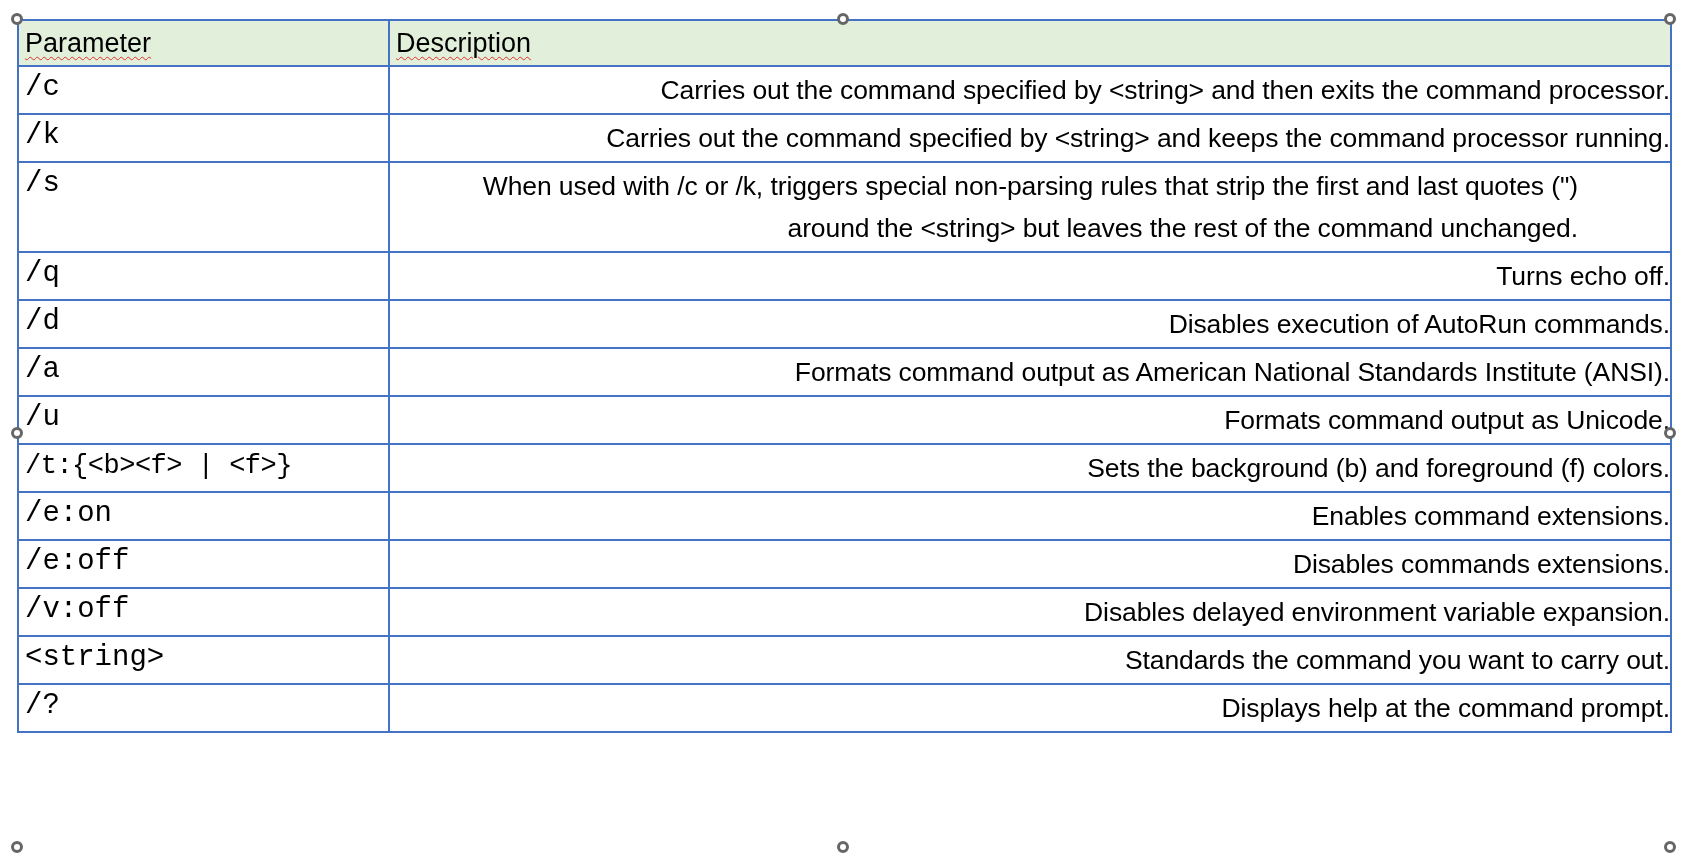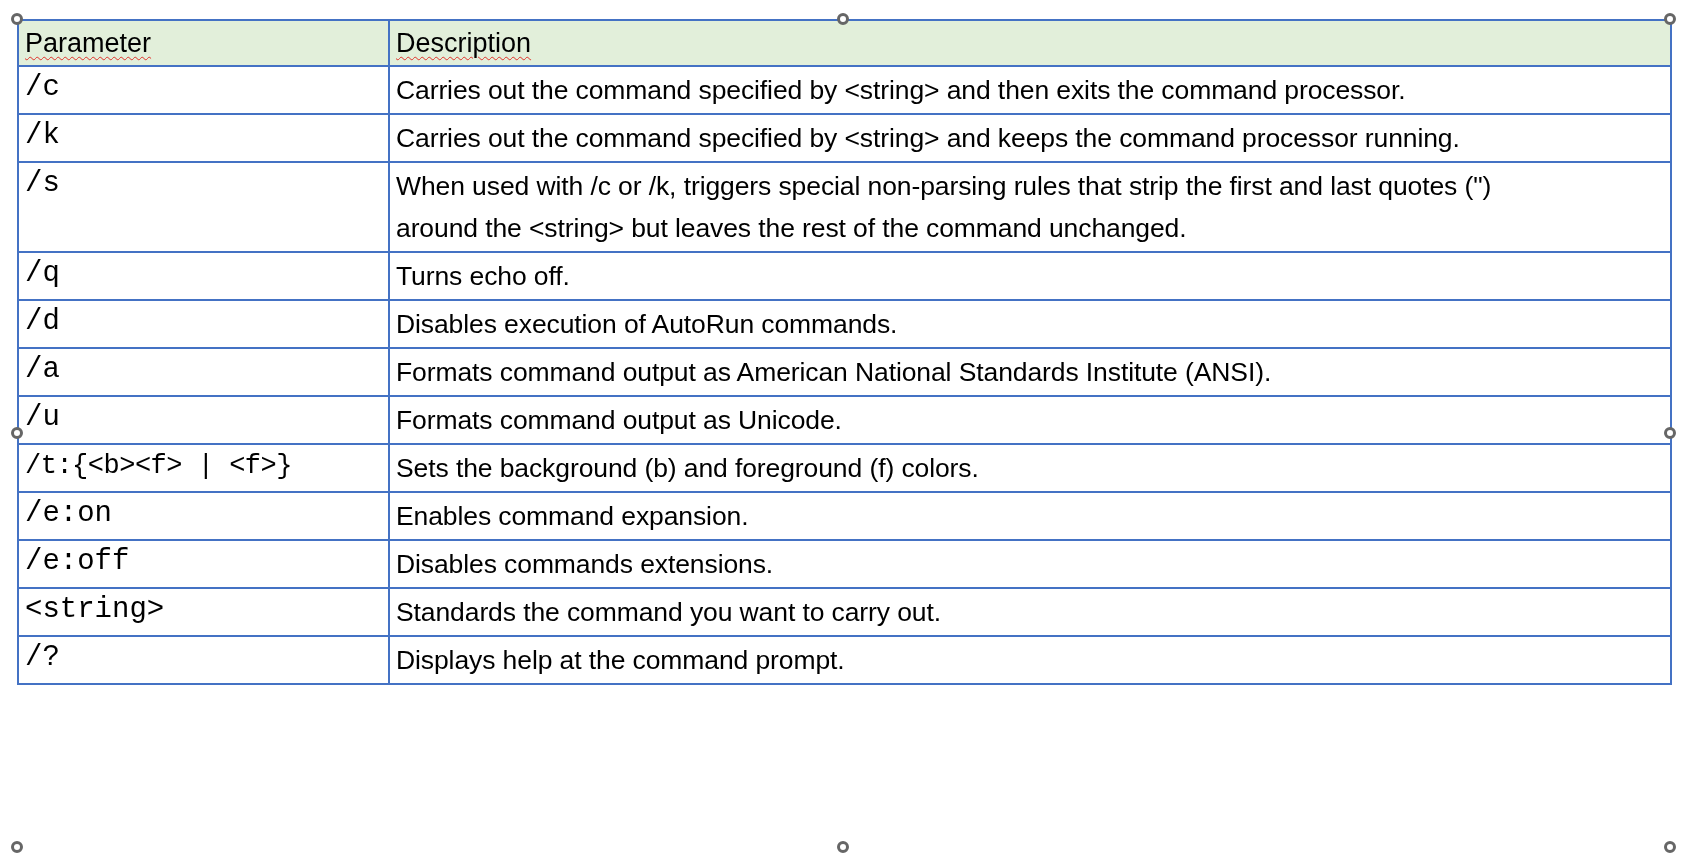--- a/index.html
+++ b/index.html
@@ -6,21 +6,21 @@
   body { width:1686px; height:862px; position:relative; overflow:hidden; }
   .tbl-wrap { position:absolute; left:17px; top:19px; width:1653px; }
   table { border-collapse:collapse; width:1653px; table-layout:fixed; }
   td { border:2px solid #4472c4; padding:0 0 0 6px; vertical-align:top; color:#000; }
   col.c1 { width:371px; }
   col.c2 { width:1282px; }
   tr.hdr td { background:#e2efda; height:44px; font-family:"Liberation Sans", sans-serif; font-size:27px; line-height:44px; }
   tr.row td { height:44px; }
   tr.row.tall td { height:86px; }
   td.param { font-family:"Liberation Mono", monospace; font-size:29px; line-height:38px; padding-top:2px; }
-  td.desc { font-family:"Liberation Sans", sans-serif; font-size:26.5px; line-height:42px; padding-top:2px; letter-spacing:-0.1px; }
+  td.desc { font-family:"Liberation Sans", sans-serif; font-size:26.5px; line-height:42px; padding-top:2px; letter-spacing:-0.1px;text-align:right; }
   .squiggle { text-decoration: underline wavy #e0302a; text-decoration-thickness:1px; text-underline-offset:4px; }
   .handle { position:absolute; width:12px; height:12px; border:3px solid #666; border-radius:50%; background:#fff; box-sizing:border-box; transform:translate(-50%,-50%); }
 </style>
 </head>
 <body>
 
 <div class="tbl-wrap">
   <table>
     <colgroup>
         <col class="c1">
@@ -34,21 +34,21 @@
     <tr class="row">
           <td class="param">/c</td>
           <td class="desc">Carries out the command specified by &lt;string&gt; and then exits the command processor.</td>
         </tr>
     <tr class="row">
           <td class="param">/k</td>
           <td class="desc">Carries out the command specified by &lt;string&gt; and keeps the command processor running.</td>
         </tr>
     <tr class="row tall">
           <td class="param">/s</td>
-          <td class="desc" style="padding-right:117px">When used with /c or /k, triggers special non-parsing rules that strip the first and last quotes (") around the &lt;string&gt; but leaves the rest of the command unchanged.</td>
+          <td class="desc" style="padding-right:92px">When used with /c or /k, triggers special non-parsing rules that strip the first and last quotes (") around the &lt;string&gt; but leaves the rest of the command unchanged.</td>
         </tr>
     <tr class="row">
           <td class="param">/q</td>
           <td class="desc">Turns echo off.</td>
         </tr>
     <tr class="row">
           <td class="param">/d</td>
           <td class="desc">Disables execution of AutoRun commands.</td>
         </tr>
     <tr class="row">
@@ -58,25 +58,29 @@
     <tr class="row">
           <td class="param">/u</td>
           <td class="desc">Formats command output as Unicode.</td>
         </tr>
     <tr class="row">
           <td class="param" style="font-size:27px;letter-spacing:-0.5px">/t:{&lt;b&gt;&lt;f&gt; | &lt;f&gt;}</td>
           <td class="desc">Sets the background (b) and foreground (f) colors.</td>
         </tr>
     <tr class="row">
           <td class="param">/e:on</td>
-          <td class="desc">Enables command expansion.</td>
+          <td class="desc">Enables command extensions.</td>
         </tr>
     <tr class="row">
           <td class="param">/e:off</td>
           <td class="desc">Disables commands extensions.</td>
+        </tr>
+    <tr class="row">
+          <td class="param">/v:off</td>
+          <td class="desc">Disables delayed environment variable expansion.</td>
         </tr>
     <tr class="row">
           <td class="param">&lt;string&gt;</td>
           <td class="desc">Standards the command you want to carry out.</td>
         </tr>
     <tr class="row">
           <td class="param">/?</td>
           <td class="desc">Displays help at the command prompt.</td>
         </tr>
   </tbody>

